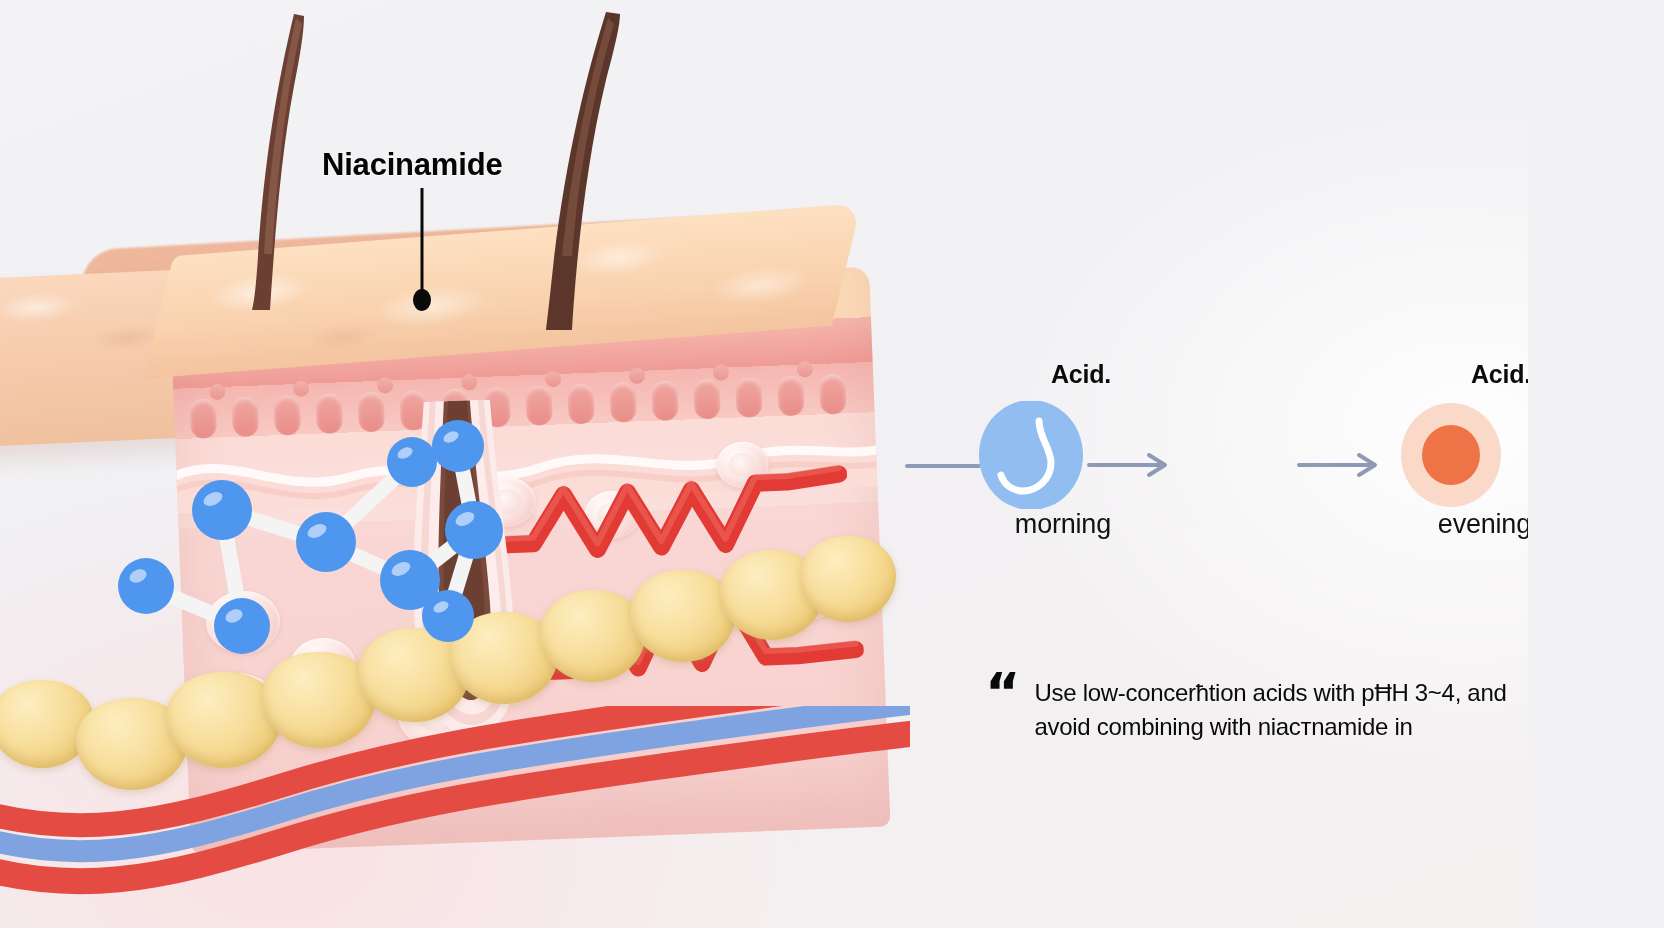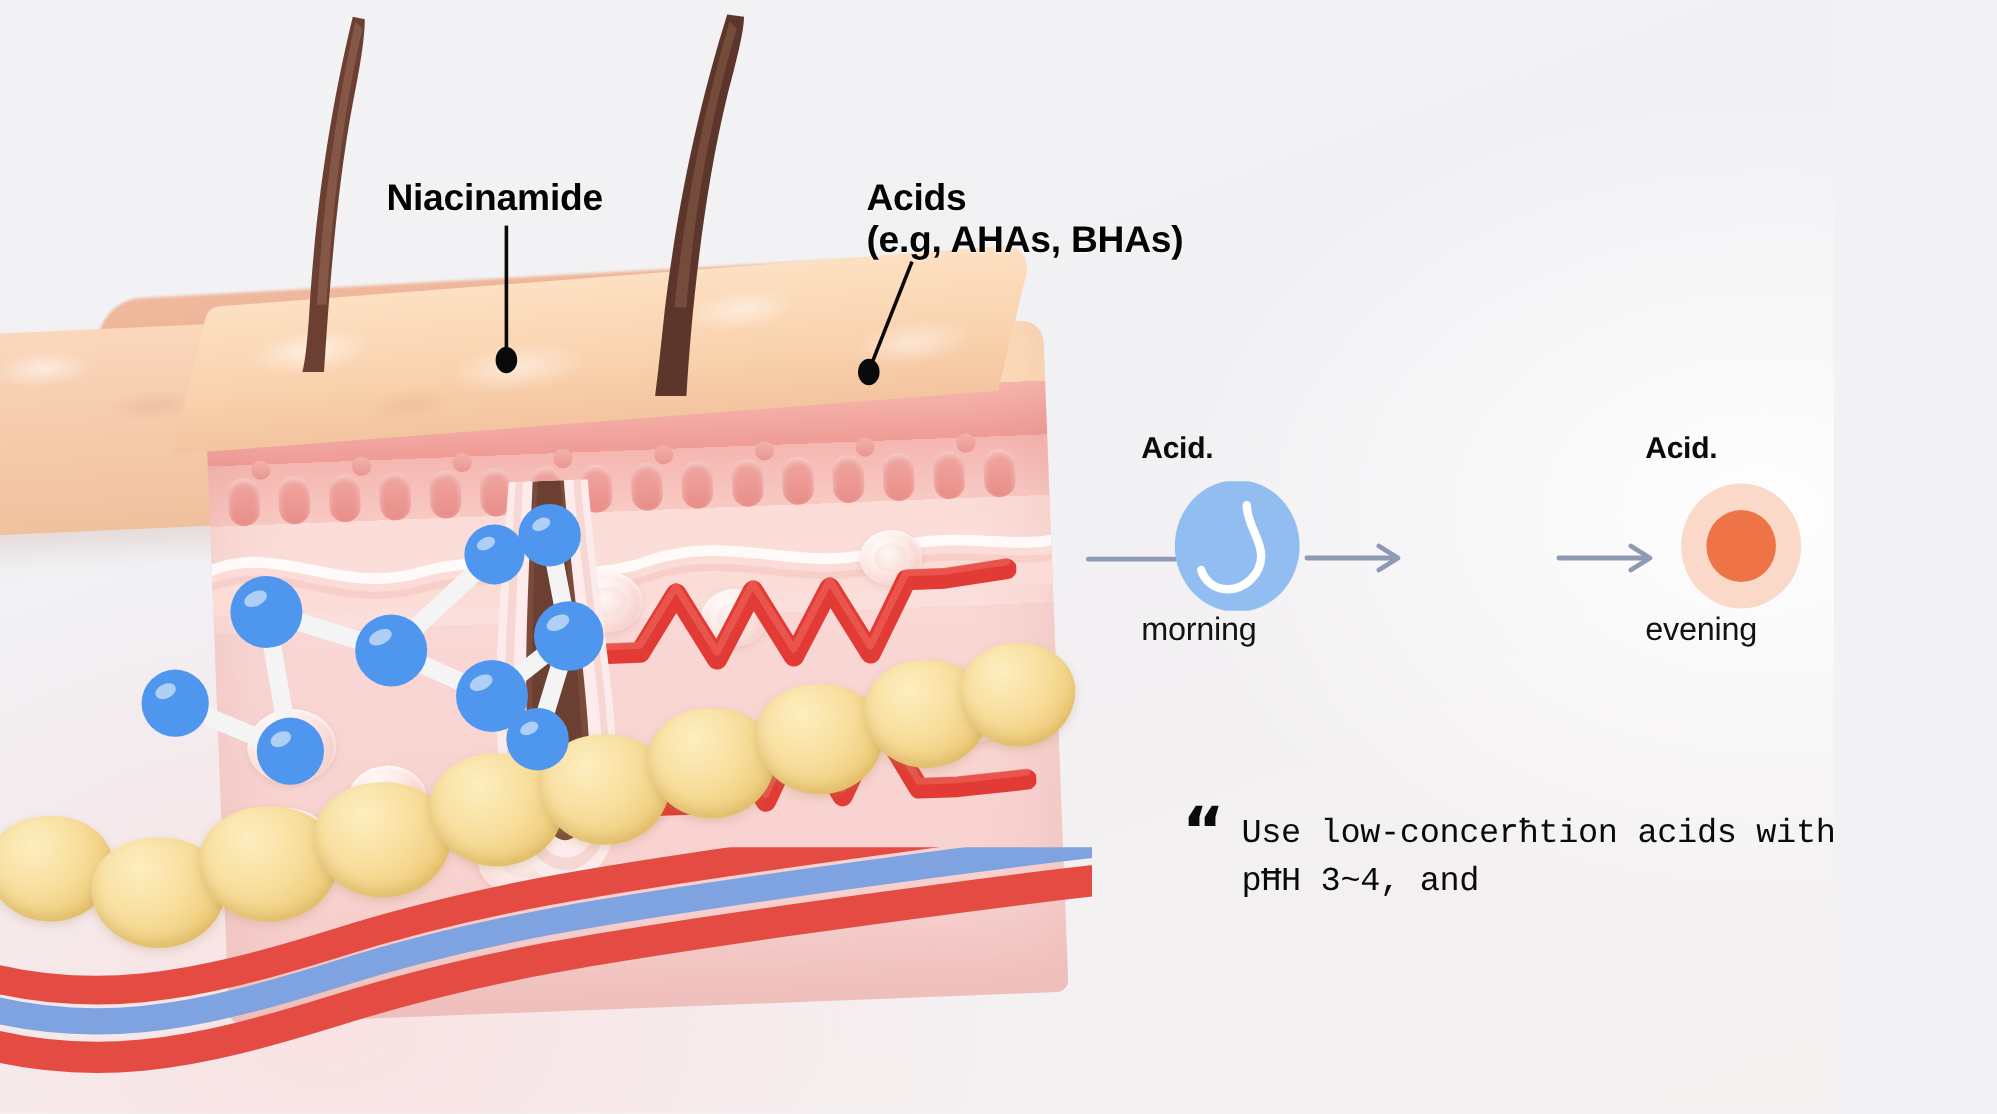--- a/index.html
+++ b/index.html
@@ -115,32 +115,32 @@
   .callout .txt{
     font-weight:bold;color:#050505;letter-spacing:-.2px;line-height:1.12;
     text-shadow:0 1px 2px rgba(255,255,255,.85);
   }
   .callout .leader{position:absolute;}
   .leader svg{display:block;overflow:visible;}
 
   
   #timeline{position:absolute;left:905px;top:360px;width:700px;height:220px;}
   .tl-lead{position:absolute;left:0;top:104px;width:76px;height:4px;border-radius:3px;background:#7d8bab;opacity:.85;}
-  .tl-step{position:absolute;width:160px;text-align:left;}
+  .tl-step{position:absolute;width:160px;text-align:right;}
   .tl-top{font-size:25px;font-weight:600;color:#0b0b0b;letter-spacing:-.2px;}
   .tl-ic{width:108px;height:108px;margin:12px auto 0;position:relative;}
   .tl-bot{margin-top:0;font-size:27px;color:#121212;letter-spacing:-.2px;}
   .tl-arrow{position:absolute;top:92px;width:86px;height:26px;}
   .tl-arrow svg{display:block;}
 
   
   #quote{position:absolute;left:985px;top:676px;width:600px;display:flex;gap:16px;}
   #quote .mark{font-size:54px;font-weight:bold;color:#0a0a0a;line-height:.62;letter-spacing:-2px;
     font-family:"DejaVu Sans",sans-serif;}
-  #quote .body{font-size:28px;line-height:1.42;color:#0a0a0a;font-weight:500;letter-spacing:-.3px;font-family:Liberation Mono, monospace;}
+  #quote .body{font-size:24px;line-height:1.42;color:#0a0a0a;font-weight:500;letter-spacing:-.3px;}
 </style>
 </head>
 <body>
 
 <div id="stage">
 
   <div id="skin">
 
     <div class="layerbox slab-back"></div>
 
@@ -298,30 +298,20 @@
   <div class="callout" style="left:322px;top:148px">
     <div class="txt" style="font-size:31px">Niacinamide</div>
     <div class="leader" style="left:96px;top:38px">
       <svg width="40" height="125" viewBox="0 0 40 125">
         <line x1="4" y1="2" x2="4" y2="108" stroke="#0a0a0a" stroke-width="3"></line>
         <ellipse cx="4" cy="114" rx="9" ry="11" fill="#0a0a0a"></ellipse>
       </svg>
     </div>
   </div>
 
-  <div class="callout" style="left:722px;top:148px">
-    <div class="txt" style="font-size:31px">Acids</div>
-    <div class="txt" style="font-size:31px">(e.g, AHAs, BHAs)</div>
-    <div class="leader" style="left:-6px;top:68px">
-      <svg width="70" height="108" viewBox="0 0 70 108">
-        <line x1="44" y1="2" x2="10" y2="88" stroke="#0a0a0a" stroke-width="3"></line>
-        <ellipse cx="8" cy="94" rx="9" ry="11" fill="#0a0a0a"></ellipse>
-      </svg>
-    </div>
-  </div>
 
   <div id="timeline">
 
     <div class="tl-lead"></div>
 
     <div class="tl-step" style="left:46px;top:0">
       <div class="tl-top">Acid.</div>
       <div class="tl-ic">
         <svg width="108" height="108" viewBox="0 0 108 108">
           <ellipse cx="54" cy="54" rx="52" ry="55" fill="#92bdf0"></ellipse>
@@ -355,16 +345,17 @@
         </svg>
       </div>
       <div class="tl-bot">evening</div>
     </div>
   </div>
 
   <div id="quote">
     <div class="mark">“</div>
     <div class="body">
       <div>Use low-concerħtion acids with pĦH 3~4, and</div>
+      <div>avoid combining with niacтnamide in</div>
     </div>
   </div>
 
 </div>
 
 </body></html>

